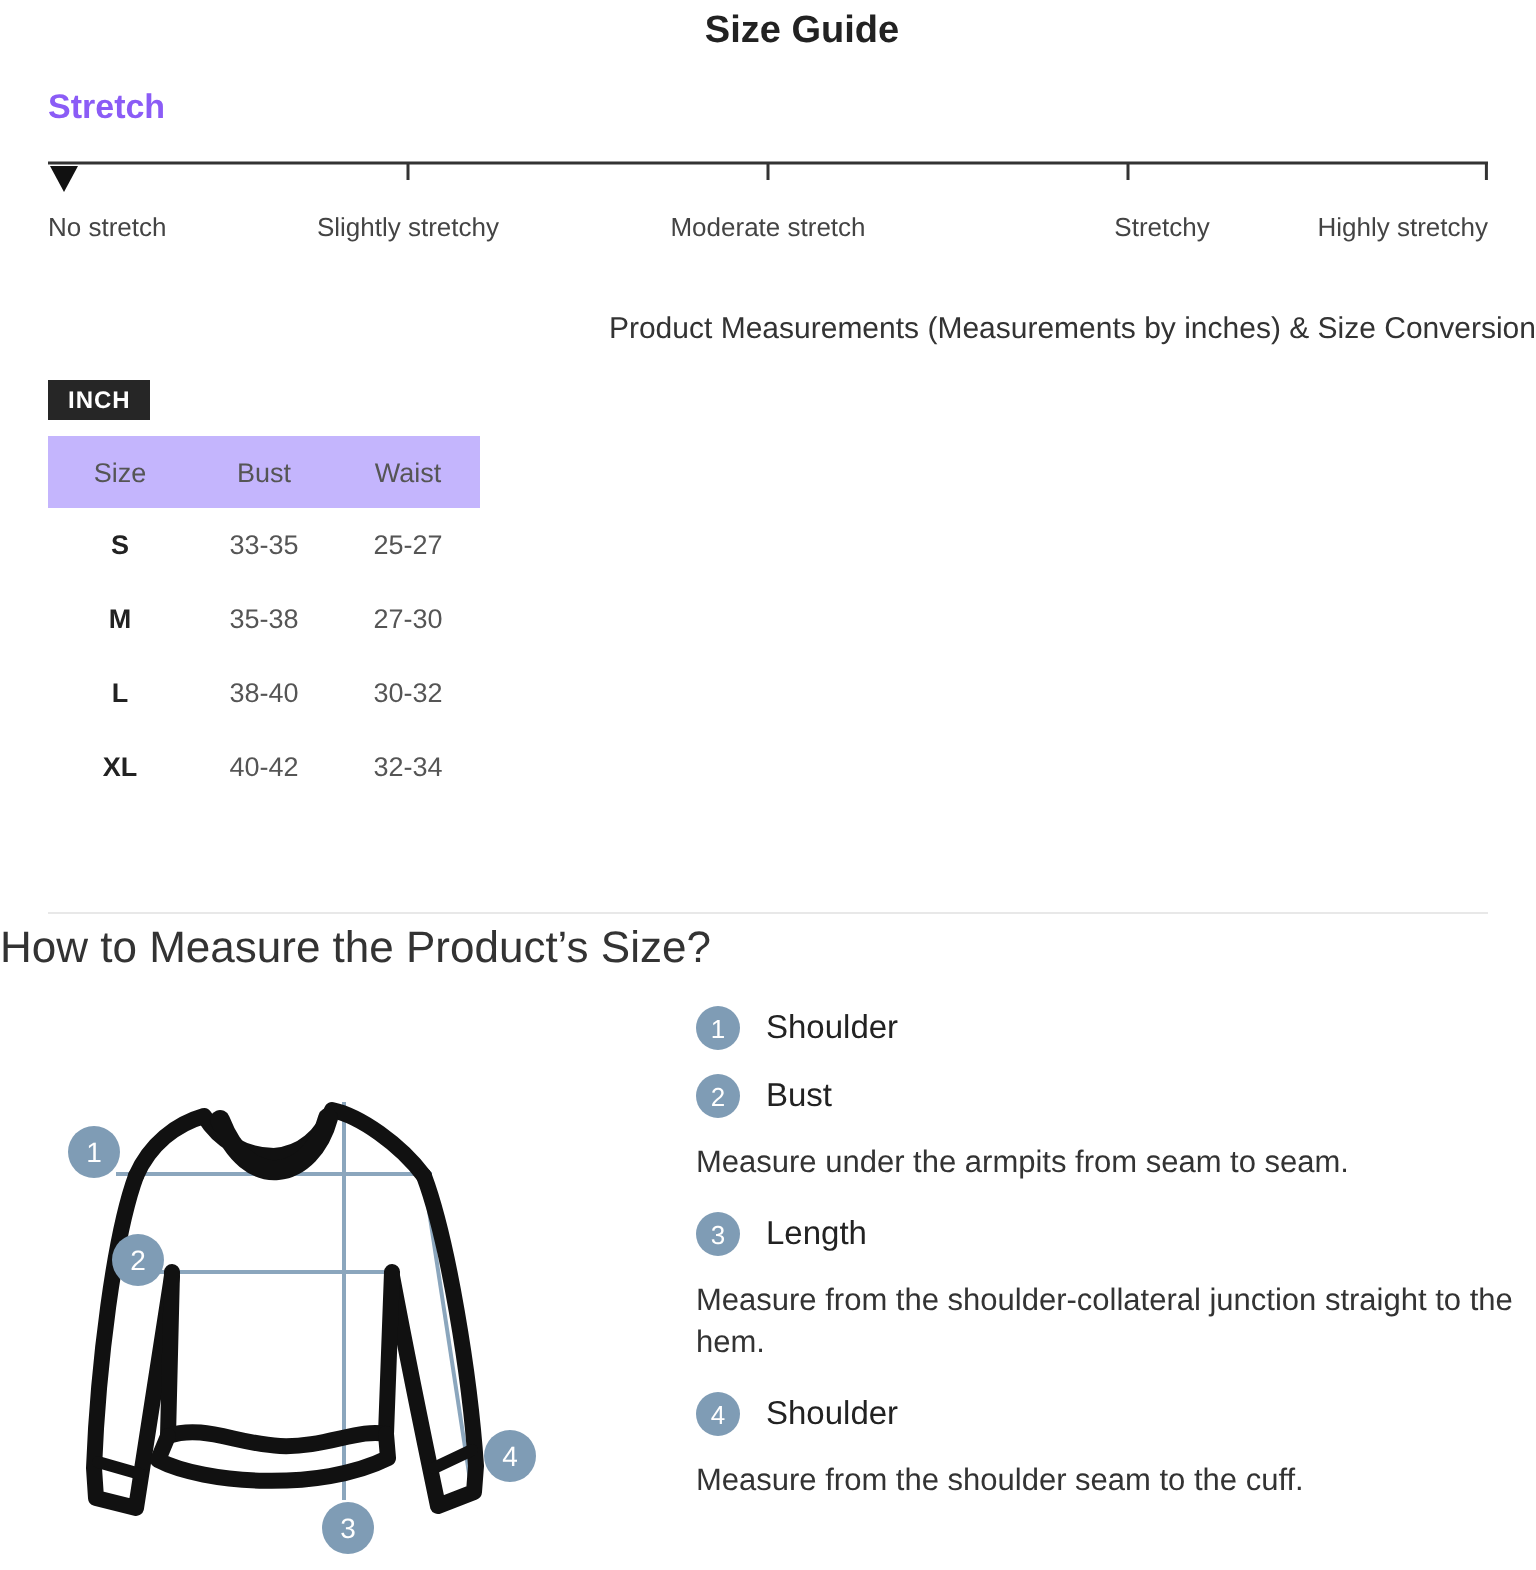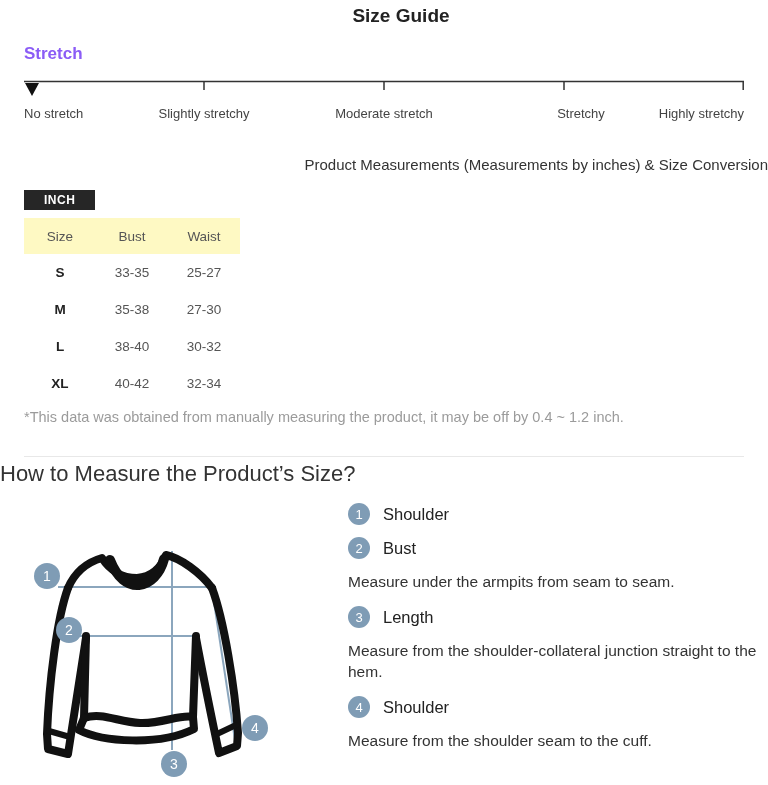--- a/index.html
+++ b/index.html
@@ -25,28 +25,28 @@
   .sl-2 { left:50%; transform:translateX(-50%); }
   .sl-3 { left:75%; transform:translateX(-50%);margin-left:17px; }
   .sl-4 { right:0; }
   .measure-title {
     position:absolute; top:156px; left:0; width:100%;
     text-align:right; font-size:15px; color:#333;
   }
   .inch-badge {
     position:absolute; left:24px; top:190px;
     background:#262626; color:#fff; font-size:12px; font-weight:bold;
-    padding:3px 20px; letter-spacing:.5px; border:none; cursor:pointer;
+    padding:3px 10px; letter-spacing:.5px; border:none; cursor:pointer;
     font-family:"Liberation Sans", sans-serif;
   }
   .size-table {
     position:absolute; left:24px; top:218px; width:216px;
     border-collapse:collapse; font-size:13.5px; text-align:center;
   }
-  .size-table thead tr { background:#fef9c3; height:36px; }
+  .size-table thead tr { background:#c4b5fd; height:36px; }
   .size-table th { font-weight:normal; color:#555; width:72px; }
   .size-table tbody tr { height:37px; }
   .size-table td.size-col { font-weight:bold; color:#222; }
   .size-table td.val-col { color:#555; }
   .footnote {
     position:absolute; left:24px; top:409px;
     font-size:14.5px; color:#9b9b9b;
   }
   .divider { position:absolute; left:24px; right:24px; top:456px; height:1px; background:#e8e8e8; }
   .howto-heading {
@@ -130,21 +130,20 @@
         <td class="val-col">30-32</td>
       </tr>
       <tr>
         <td class="size-col">XL</td>
         <td class="val-col">40-42</td>
         <td class="val-col">32-34</td>
       </tr>
     </tbody>
   </table>
 
-  <div class="footnote">*This data was obtained from manually measuring the product, it may be off by 0.4 ~ 1.2 inch.</div>
 
   <div class="divider"></div>
 
   <div class="howto-heading">How to Measure the Product’s Size?</div>
 
   <div class="diagram">
     <svg width="340" height="297" viewBox="0 0 340 297">
 
       <g stroke="#8ba6bd" stroke-width="2" fill="none">
         <line x1="58" y1="99" x2="216" y2="99"></line>

